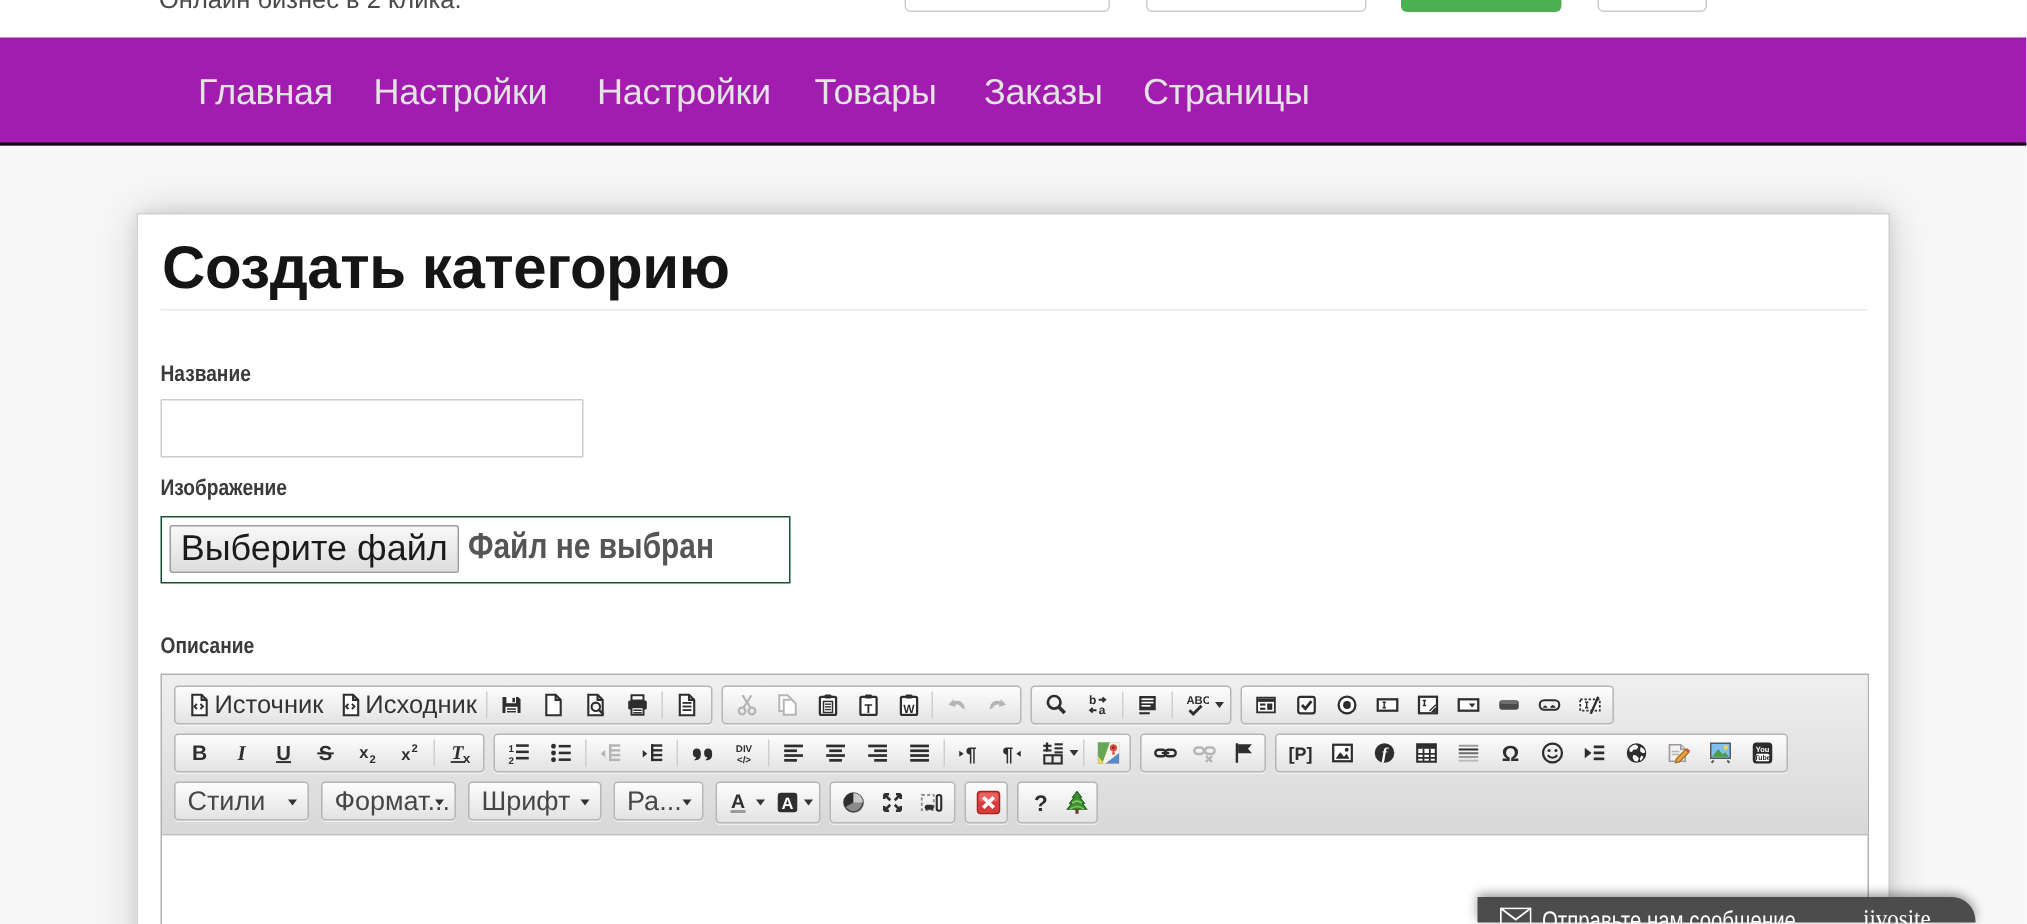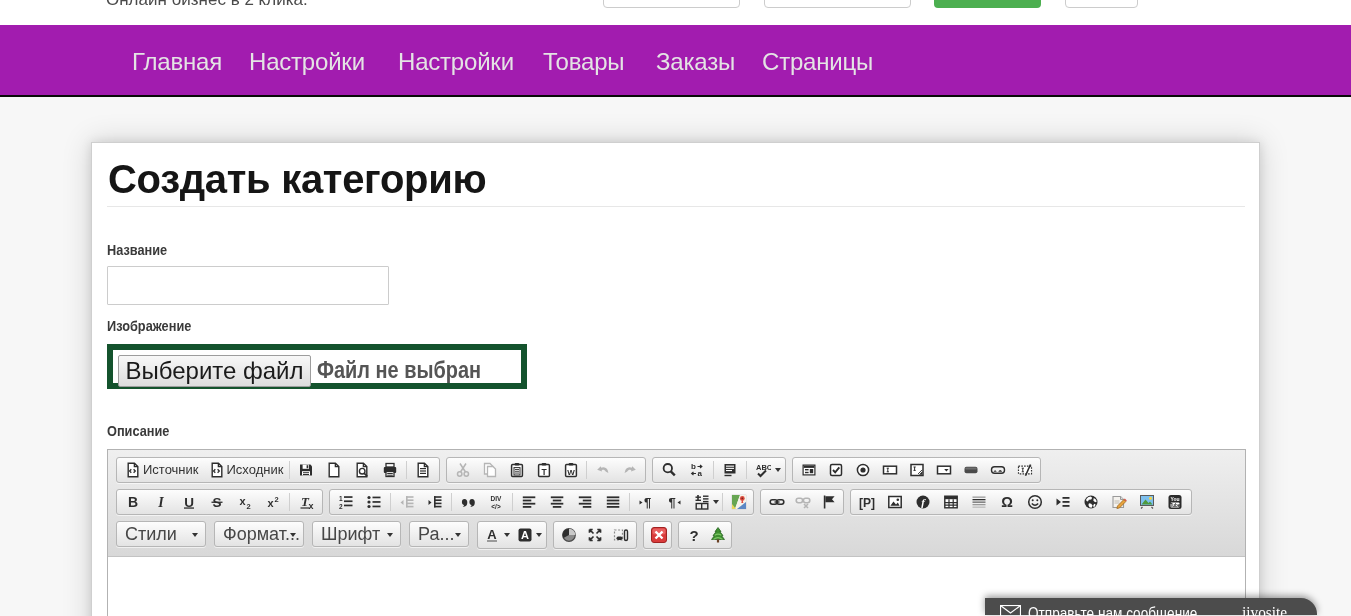--- a/index.html
+++ b/index.html
@@ -11,35 +11,35 @@
 #topbtn-green{position:absolute;top:-26px;height:34px;background:#4caf50;border-radius:4px}
 
 #nav{position:absolute;left:0;top:25px;width:1351px;height:70px;background:#a21caf;border-bottom:2px solid #0a0a0a}
 #nav span{position:absolute;top:23px;font-size:24px;color:#e4e4e4;white-space:nowrap;letter-spacing:-0.2px}
 
 #card{position:absolute;left:91px;top:142px;width:1169px;height:520px;background:#fff;border:1px solid #cfcfcf;box-shadow:0 0 10px rgba(0,0,0,.10),0 0 28px rgba(0,0,0,.16);box-sizing:border-box}
 #h1{position:absolute;left:108px;top:157px;font-size:40px;font-weight:bold;color:#151515;letter-spacing:-0.3px}
 #hr1{position:absolute;left:107px;top:206px;width:1138px;height:1px;background:#e7e7e7}
 .lbl{position:absolute;left:107px;font-size:15px;font-weight:bold;color:#3a3a3a;transform:scaleX(.85);transform-origin:left}
 #inp-name{position:absolute;left:107px;top:266px;width:282px;height:39px;border:1px solid #ccc;background:#fff;box-sizing:border-box;border-radius:1px}
-#filebox{position:absolute;left:107px;top:344px;width:420px;height:45px;border:6px solid #14532d;background:#fff;box-sizing:border-box}
+#filebox{position:absolute;left:107px;top:344px;width:420px;height:45px;border:1px solid #14532d;background:#fff;box-sizing:border-box}
 #filebtn{position:absolute;left:5px;top:5px;width:193px;height:32px;border:1px solid #9d9d9d;border-radius:2px;background:linear-gradient(#f8f8f8,#ddd);box-sizing:border-box;text-align:center;font-size:24px;color:#1a1a1a;line-height:29px}
 #filetxt{position:absolute;left:204px;top:6px;font-size:24px;font-weight:bold;color:#555;transform:scaleX(.83);transform-origin:left}
 
 #editor{position:absolute;left:107px;top:449px;width:1139px;height:180px;border:1px solid #b2b2b2;box-sizing:border-box;background:#fff}
 #toolbar{position:absolute;left:0;top:0;width:100%;height:107px;background:linear-gradient(#efefef,#d8d8d8);border-bottom:1px solid #c3c3c3;box-sizing:border-box}
 .trow{position:absolute;left:8px;white-space:nowrap;font-size:0}
 .grp{display:inline-block;vertical-align:top;border:1px solid #b6b6b6;border-radius:3px;background:linear-gradient(#fdfdfd,#e3e3e3);margin-right:6px;padding:0 2px;height:24px;box-shadow:0 1px 0 rgba(255,255,255,.6)}
 .grp3{height:26px}
 .b{display:inline-block;vertical-align:top;width:28px;height:24px;position:relative}
 .b svg{position:absolute;left:6px;top:4px}
 .b3{display:inline-block;vertical-align:top;width:26px;height:26px;position:relative}
 .b3 svg{position:absolute;left:5px;top:5px}
 .sep{display:inline-block;vertical-align:top;width:1px;height:18px;background:#cfcfcf;margin:3px 2px 0 2px}
-.bt{display:inline-block;vertical-align:top;height:16px;position:relative;font-size:13px;color:#333;line-height:24px;padding:0 4px 0 24px}
+.bt{display:inline-block;vertical-align:top;height:16px;position:relative;font-size:17px;color:#333;line-height:24px;padding:0 4px 0 24px}
 .bt svg{position:absolute;left:6px;top:4px}
 .combo{display:inline-block;vertical-align:top;height:26px;line-height:25px;border:1px solid #b6b6b6;border-radius:3px;background:linear-gradient(#fdfdfd,#e3e3e3);margin-right:8px;font-size:18px;color:#474747;padding:0 8px;position:relative;box-sizing:border-box;box-shadow:0 1px 0 rgba(255,255,255,.6)}
 .combo .arr{position:absolute;right:7px;top:11px;width:0;height:0;border-left:3.5px solid transparent;border-right:3.5px solid transparent;border-top:4px solid #333}
 .dar{position:absolute;width:0;height:0;border-left:3.5px solid transparent;border-right:3.5px solid transparent;border-top:4px solid #333}
 
 #jivo{position:absolute;left:985px;top:598px;width:332px;height:17px;background:#4c4c4c;border-top-right-radius:16px;box-shadow:0 -2px 7px rgba(0,0,0,.4);color:#fff}
 #jivo .msg{position:absolute;left:43px;top:6px;font-size:17px;color:#fdfdfd;transform:scaleX(.8);transform-origin:left;white-space:nowrap}
 #jivo .logo{position:absolute;left:257px;top:5px;font-size:17px;font-family:"Liberation Serif",serif;color:#fff;transform:scaleX(.9);transform-origin:left}
 </style>
 </head>

